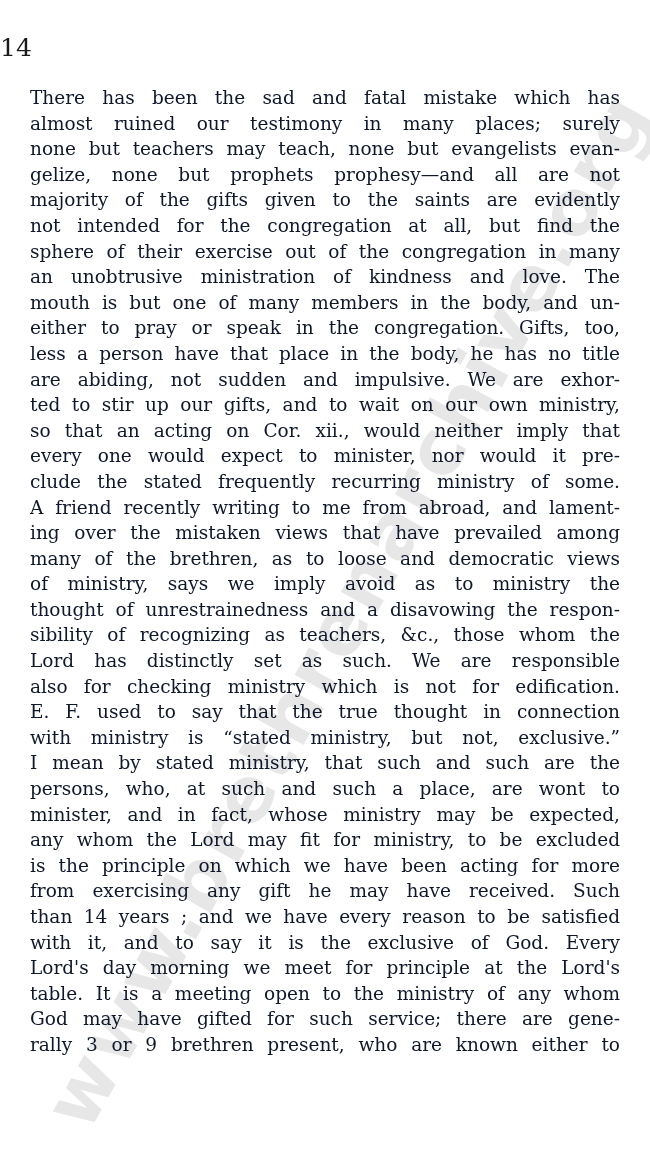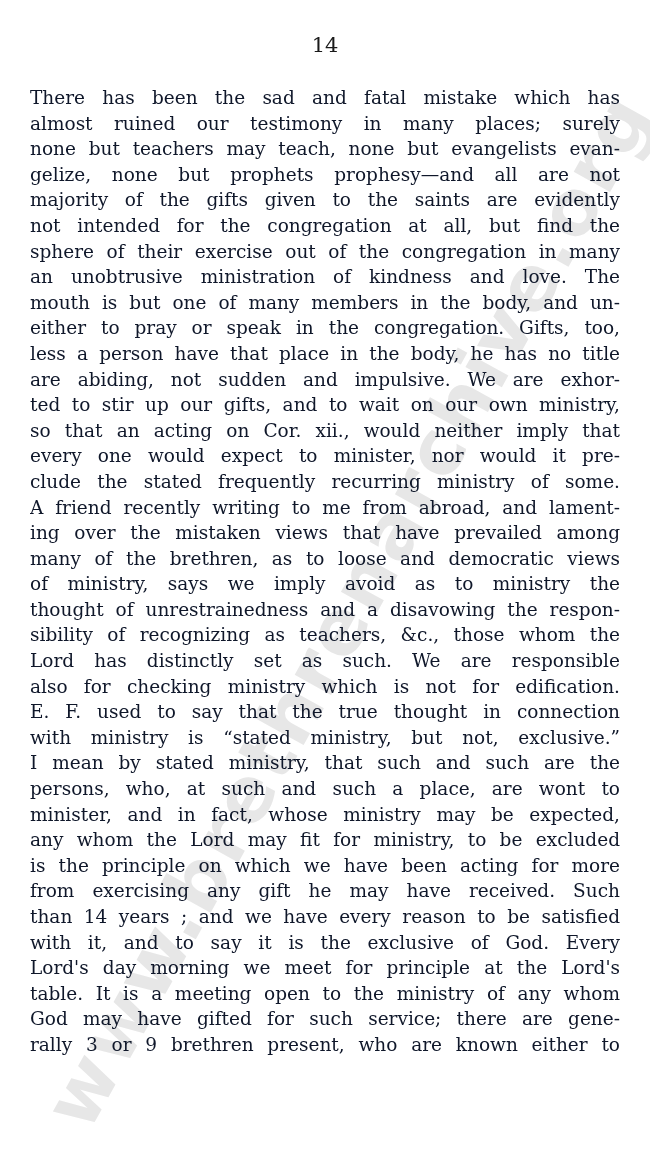--- a/index.html
+++ b/index.html
@@ -28,22 +28,22 @@
     color: #e7e7e7;
     white-space: nowrap;
     z-index: 0;
     user-select: none;
   }
   .page-number {
     position: absolute;
     top: 33px;
     left: 0;
     width: 100%;
-    text-align: center;
-    font-size: 21px;
+    text-align: left;
+    font-size: 25px;
     color: #1a1a1a;
     z-index: 1;
   }
   .text-block {
     position: absolute;
     left: 30px;
     top: 85px;
     width: 590px;
     z-index: 1;
   }

